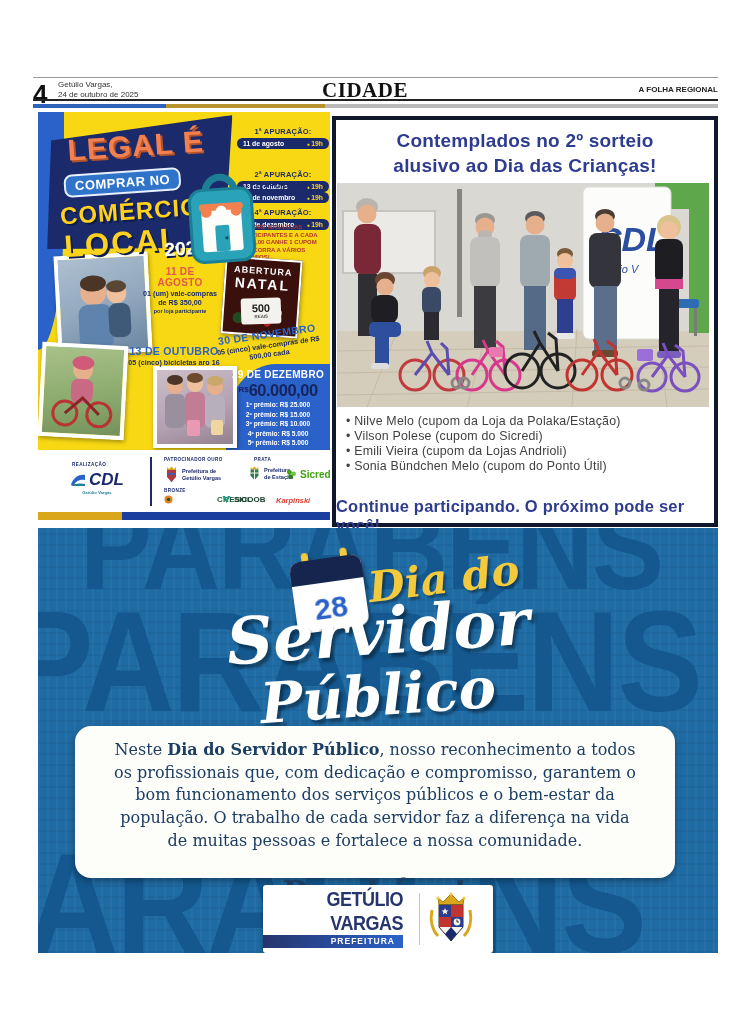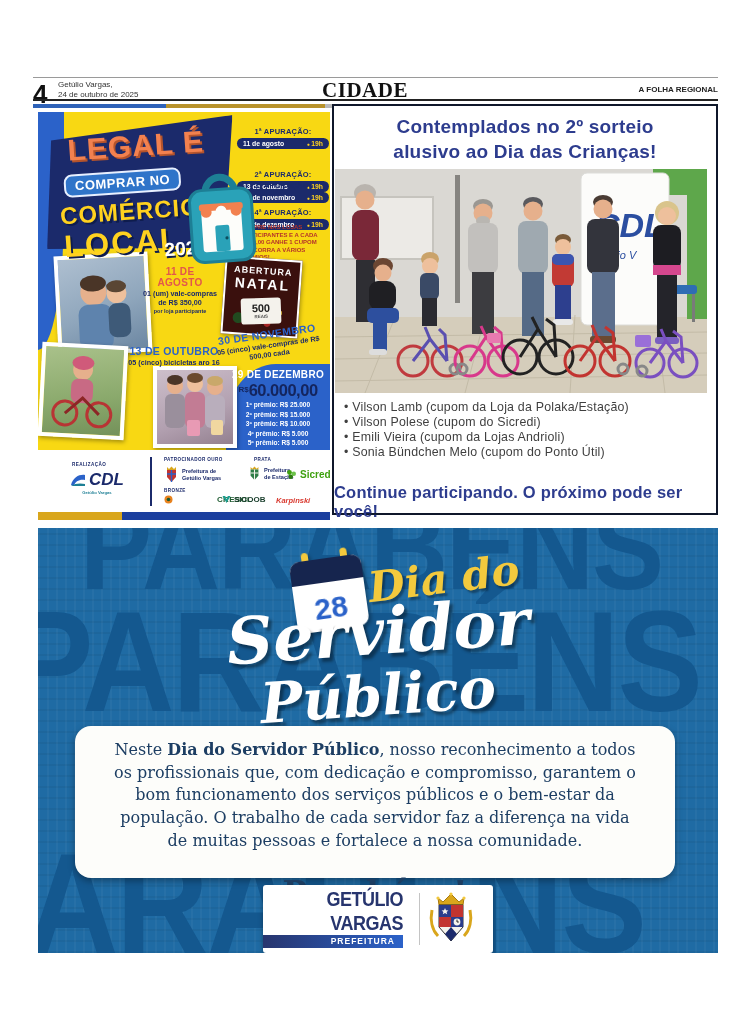--- a/index.html
+++ b/index.html
@@ -96,22 +96,22 @@
   .sp-name { font-size:5.6px; font-weight:800; color:#1b2a6b; line-height:1.15; text-align:left; }
   .sicredi-name { font-size:10px; font-weight:800; color:#3fa110; }
   .cresol-name { font-size:8px; font-weight:900; color:#1e5b30; letter-spacing:.3px; }
   .sicoob-name { font-size:8px; font-weight:900; color:#173c2a; }
   .construmil-name { font-size:7.5px; font-weight:900; font-style:italic; color:#d93a30; }
   .ad-bottom-bar { position:absolute; left:0; top:400px; width:292px; height:8px; display:flex; }
   .bar-gold { width:84px; background:#d9a61c; }
   .bar-navy { flex:1; background:#1b3f9e; }
 
   
-  .article { position:absolute; left:332px; top:104px; width:386px; height:411px; background:#fff;
-    border:2px solid #0f172a; }
+  .article { position:absolute; left:332px; top:116px; width:386px; height:411px; background:#fff;
+    border:4px solid #0f172a; }
   .article-title { margin-top:9px; text-align:center; font-size:19px; font-weight:800; line-height:1.3;
     color:#2d3c8e; letter-spacing:.2px; }
   .article-photo { position:absolute; left:1px; top:63px; width:372px; height:224px; display:block; }
   .winners { position:absolute; left:10px; top:294px; right:8px; list-style:none; }
   .winners li { font-size:12.4px; color:#3f3f3f; line-height:1.22; letter-spacing:.2px; }
   .winners li::before { content:"•  "; color:#3f3f3f; }
   .article-footer { position:absolute; left:0; right:0; top:377px; text-align:left; font-size:16.5px;
     font-weight:800; color:#2d3c8e; letter-spacing:.2px; }
 
   
@@ -481,21 +481,21 @@
       <g fill="none" stroke-width="3">
         <circle cx="315" cy="194" r="14" stroke="#7a4fc0"></circle>
           <circle cx="348" cy="194" r="14" stroke="#7a4fc0"></circle>
         <path d="M315,194 L331,172 L348,194 M331,172 L326,160 M348,194 L346,168 L338,162" stroke="#7a4fc0"></path>
         <rect x="300" y="166" width="16" height="12" rx="2" fill="#9a6fd8" stroke="none"></rect>
         <circle cx="307" cy="202" r="5" stroke="#888"></circle>
       </g>
     </svg>
 
     <ul class="winners">
-      <li>Vilson Lamb (cupom da Loja da Polaka/Estação)</li>
+      <li>Nilve Melo (cupom da Loja da Polaka/Estação)</li>
       <li>Vilson Polese (cupom do Sicredi)</li>
       <li>Emili Vieira (cupom da Lojas Andrioli)</li>
       <li>Sonia Bündchen Melo (cupom do Ponto Útil)</li>
     </ul>
     <p class="article-footer">Continue participando. O próximo pode ser você!</p>
   </section>
 
   <section class="ad-servidor">
     <div class="wm wm1">PARABÉNS</div>
     <div class="wm wm2">PARABÉNS</div>

